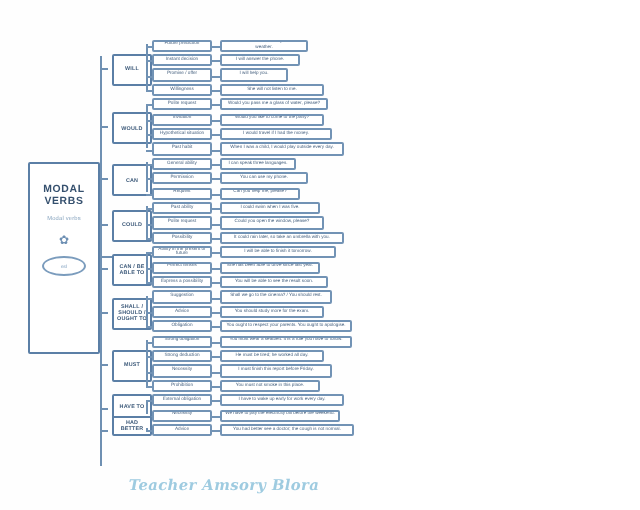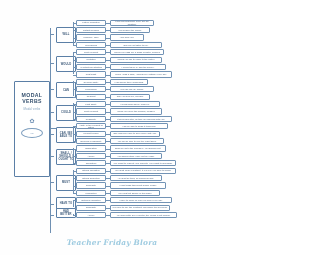--- a/index.html
+++ b/index.html
@@ -224,14 +224,14 @@
       <div class="rgt" style="left: 110px; top: 204.6px; width: 60px;">We have to pay the electricity bill before the weekend.</div>
       <div class="cat" style="left: 56px; top: 208.1px; height: 10px;">HAD BETTER</div>
       <div class="tick" style="left: 50px; top: 215.1px;"></div>
       <div class="vline" style="left: 73px; top: 214.4px; height: 1px;"></div>
       <div class="mid" style="left: 76px; top: 212px; width: 30px;">Advice</div>
       <div class="conn" style="left: 73px; top: 215.1px; width: 3px;"></div>
       <div class="conn" style="left: 106px; top: 215.1px; width: 4px;"></div>
       <div class="rgt" style="left: 110px; top: 212px; width: 67px;">You had better see a doctor; the cough is not normal.</div>
     </div>
 
-  <div id="footer">Teacher Friday Blora</div>
+  <div id="footer">Teacher Amsory Blora</div>
 </div>
 
 </body></html>

